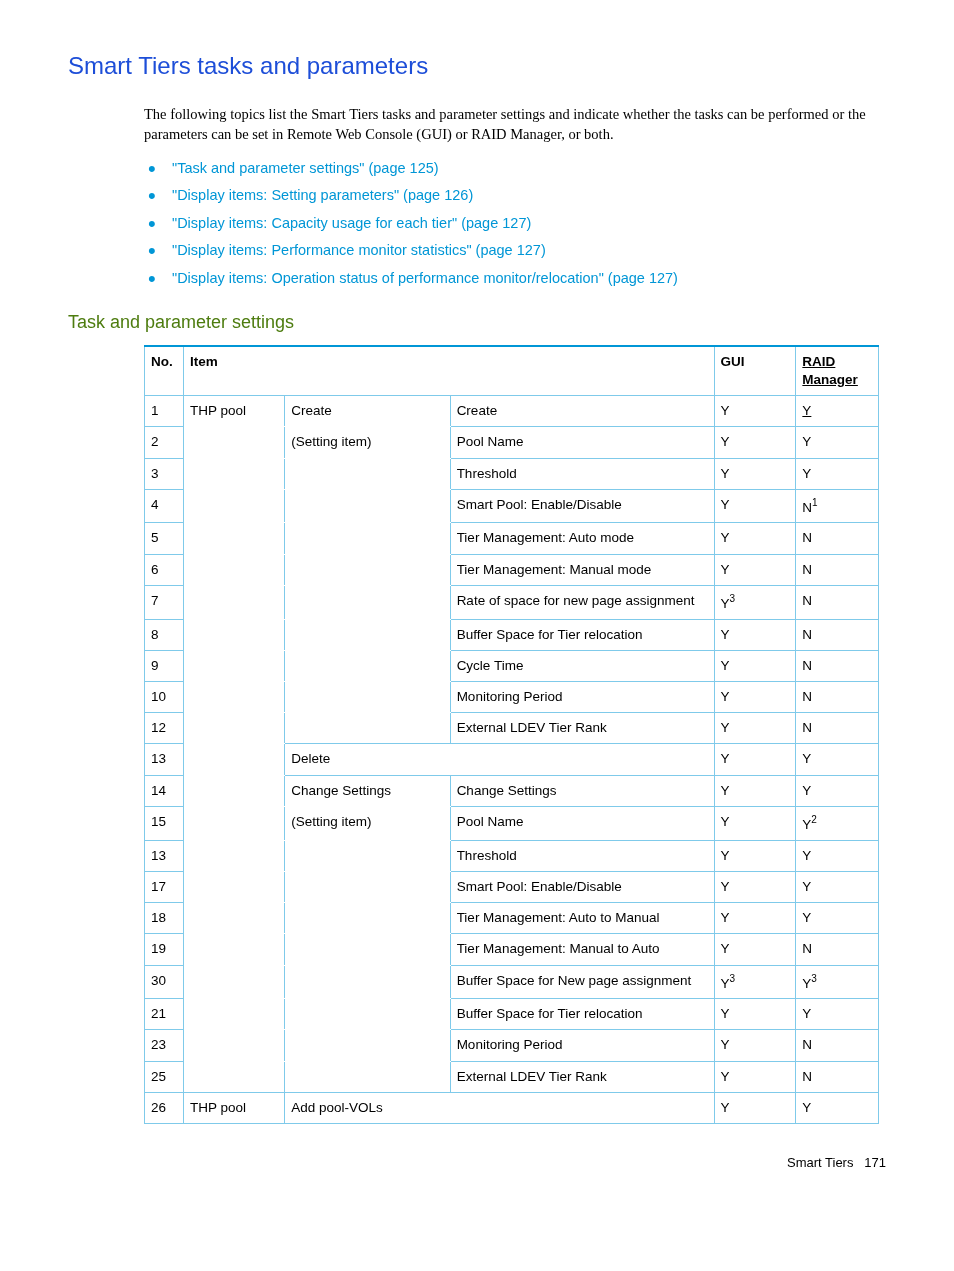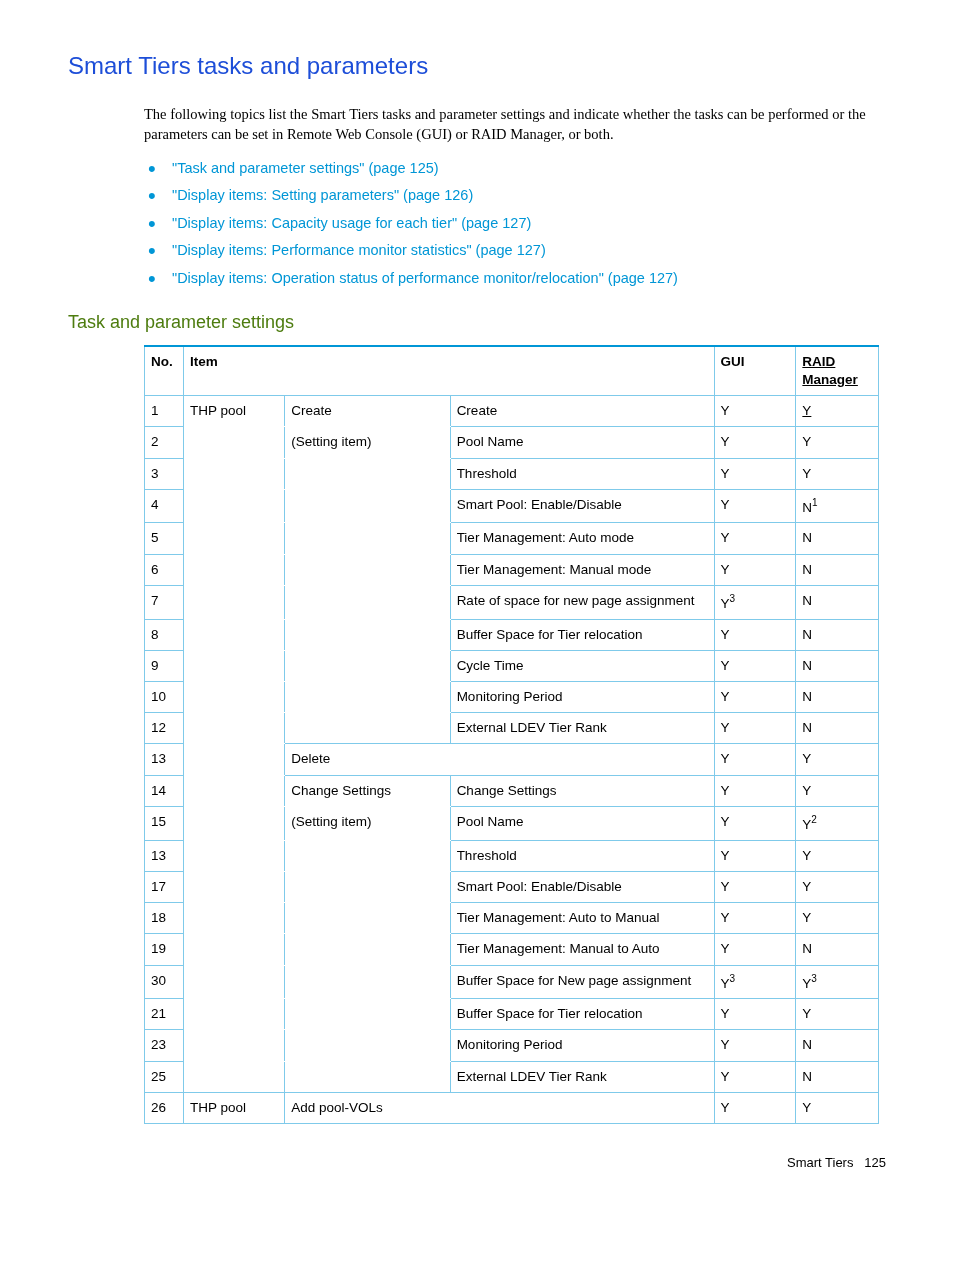--- a/index.html
+++ b/index.html
@@ -324,14 +324,14 @@
     <td>26</td>
     <td>THP pool</td>
     <td colspan="2">Add pool-VOLs</td>
     <td>Y</td>
     <td>Y</td>
   </tr>
 </tbody>
   </table>
 
 <div class="footer">
-  <span>Smart Tiers</span>&nbsp;&nbsp;&nbsp;<span>125</span>
+  <span>Smart Tiers</span>&nbsp;&nbsp;&nbsp;<span>171</span>
 </div>
 
 </body></html>

